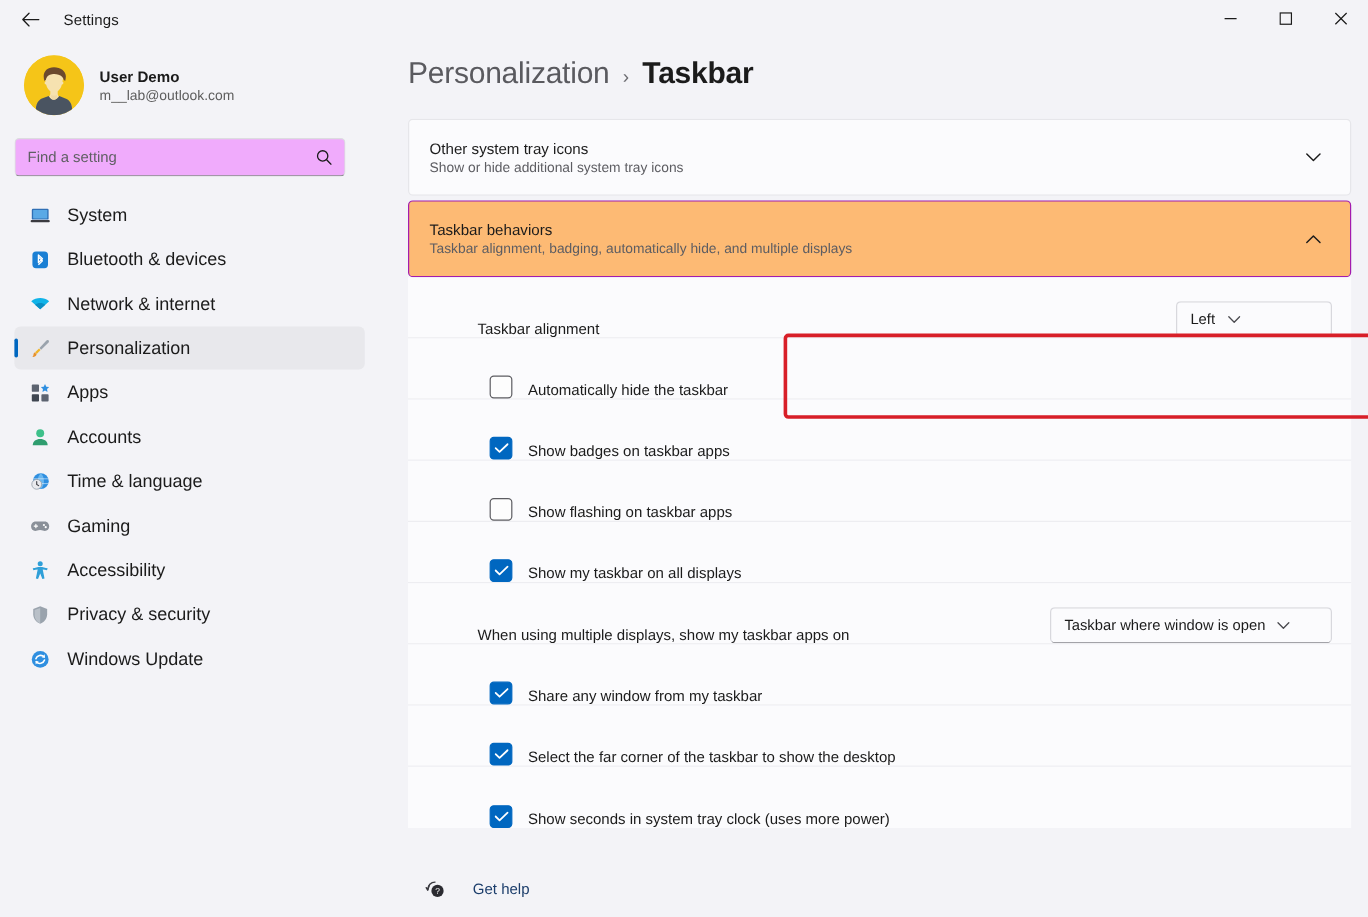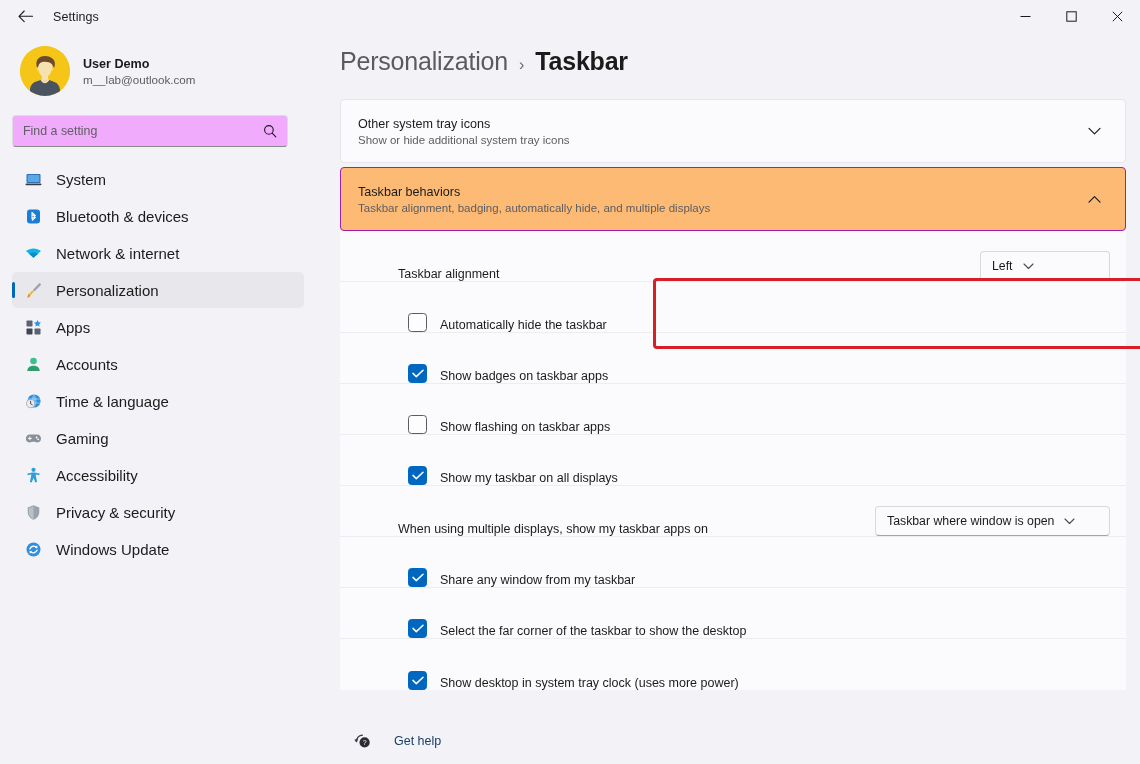--- a/index.html
+++ b/index.html
@@ -591,21 +591,21 @@
               </span>
               <span class="setting-label">Select the far corner of the taskbar to show the desktop</span>
             </div>
 
             <div class="setting-row row-check last">
               <span class="checkbox checked">
                 <svg width="12" height="9" viewBox="0 0 12 9">
                     <path d="M1 4.4l3.3 3.2L11 1.2" stroke="#fff" stroke-width="1.5" fill="none" stroke-linecap="round" stroke-linejoin="round"></path>
                   </svg>
               </span>
-              <span class="setting-label">Show desktop in system tray clock (uses more power)</span>
+              <span class="setting-label">Show seconds in system tray clock (uses more power)</span>
             </div>
 
           </div>
         </div>
 
         <div class="annot" id="annot-behaviors"></div>
 
       </div>
 
       <div class="footer">

